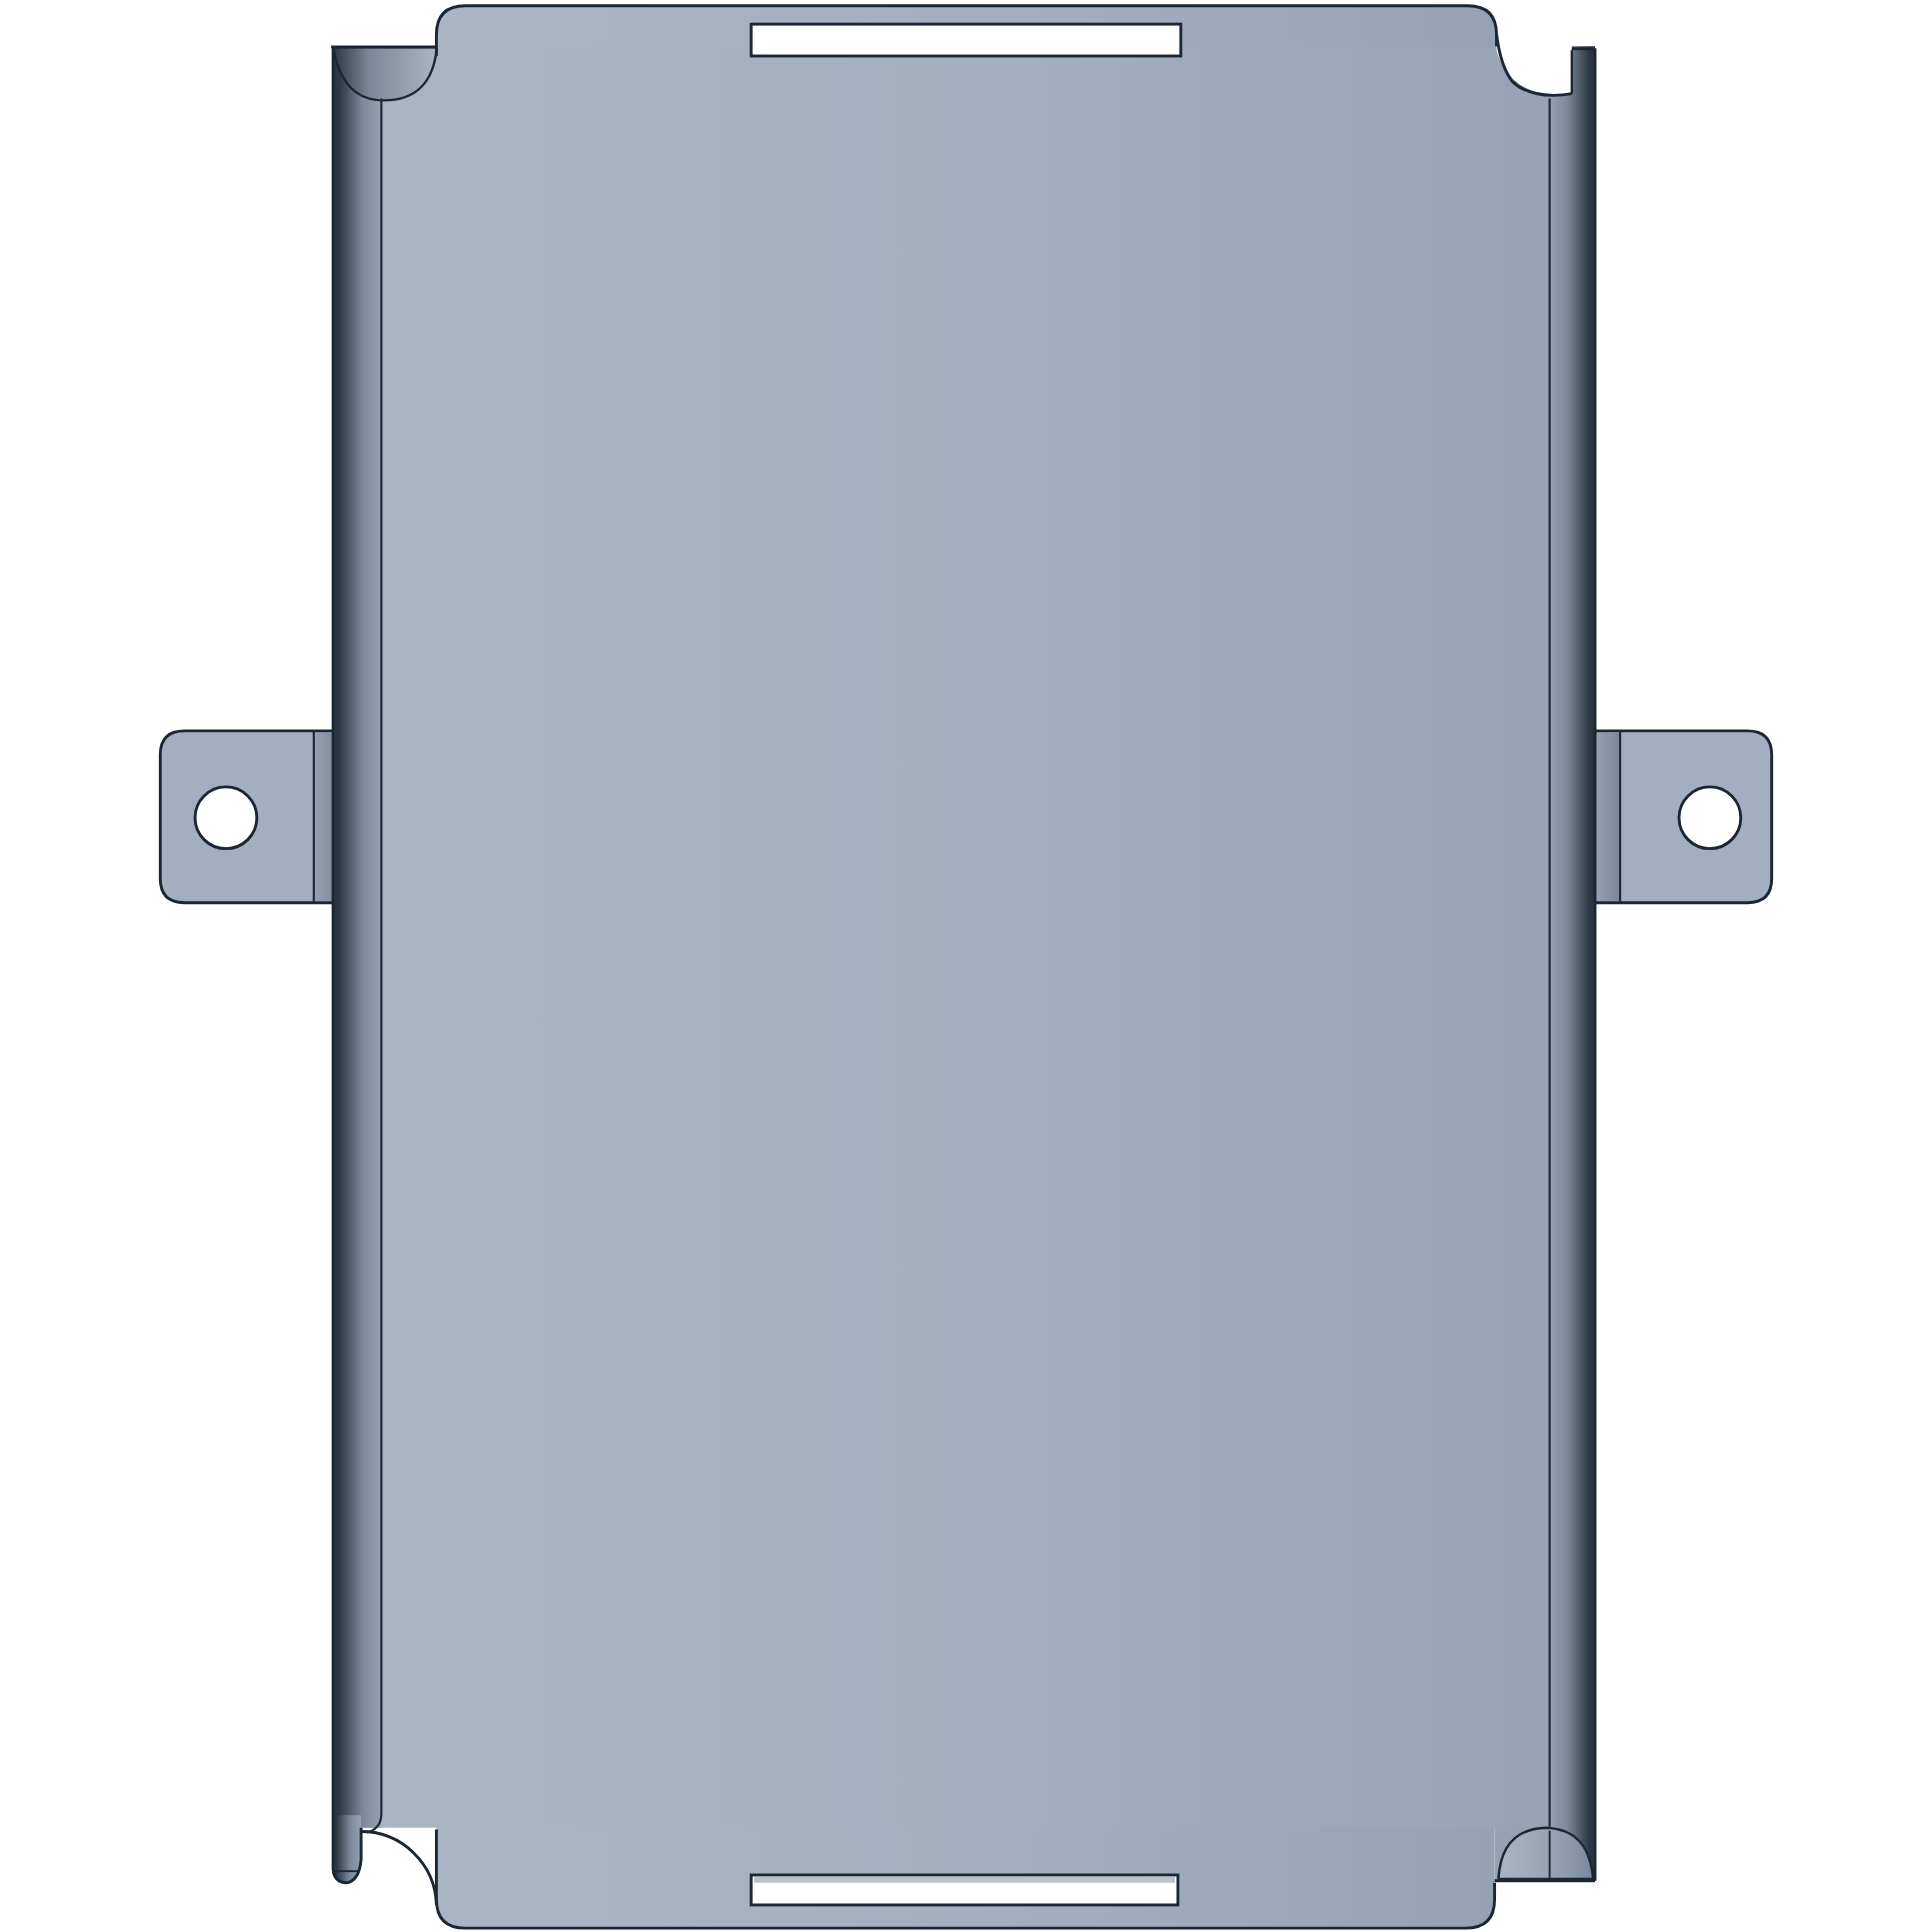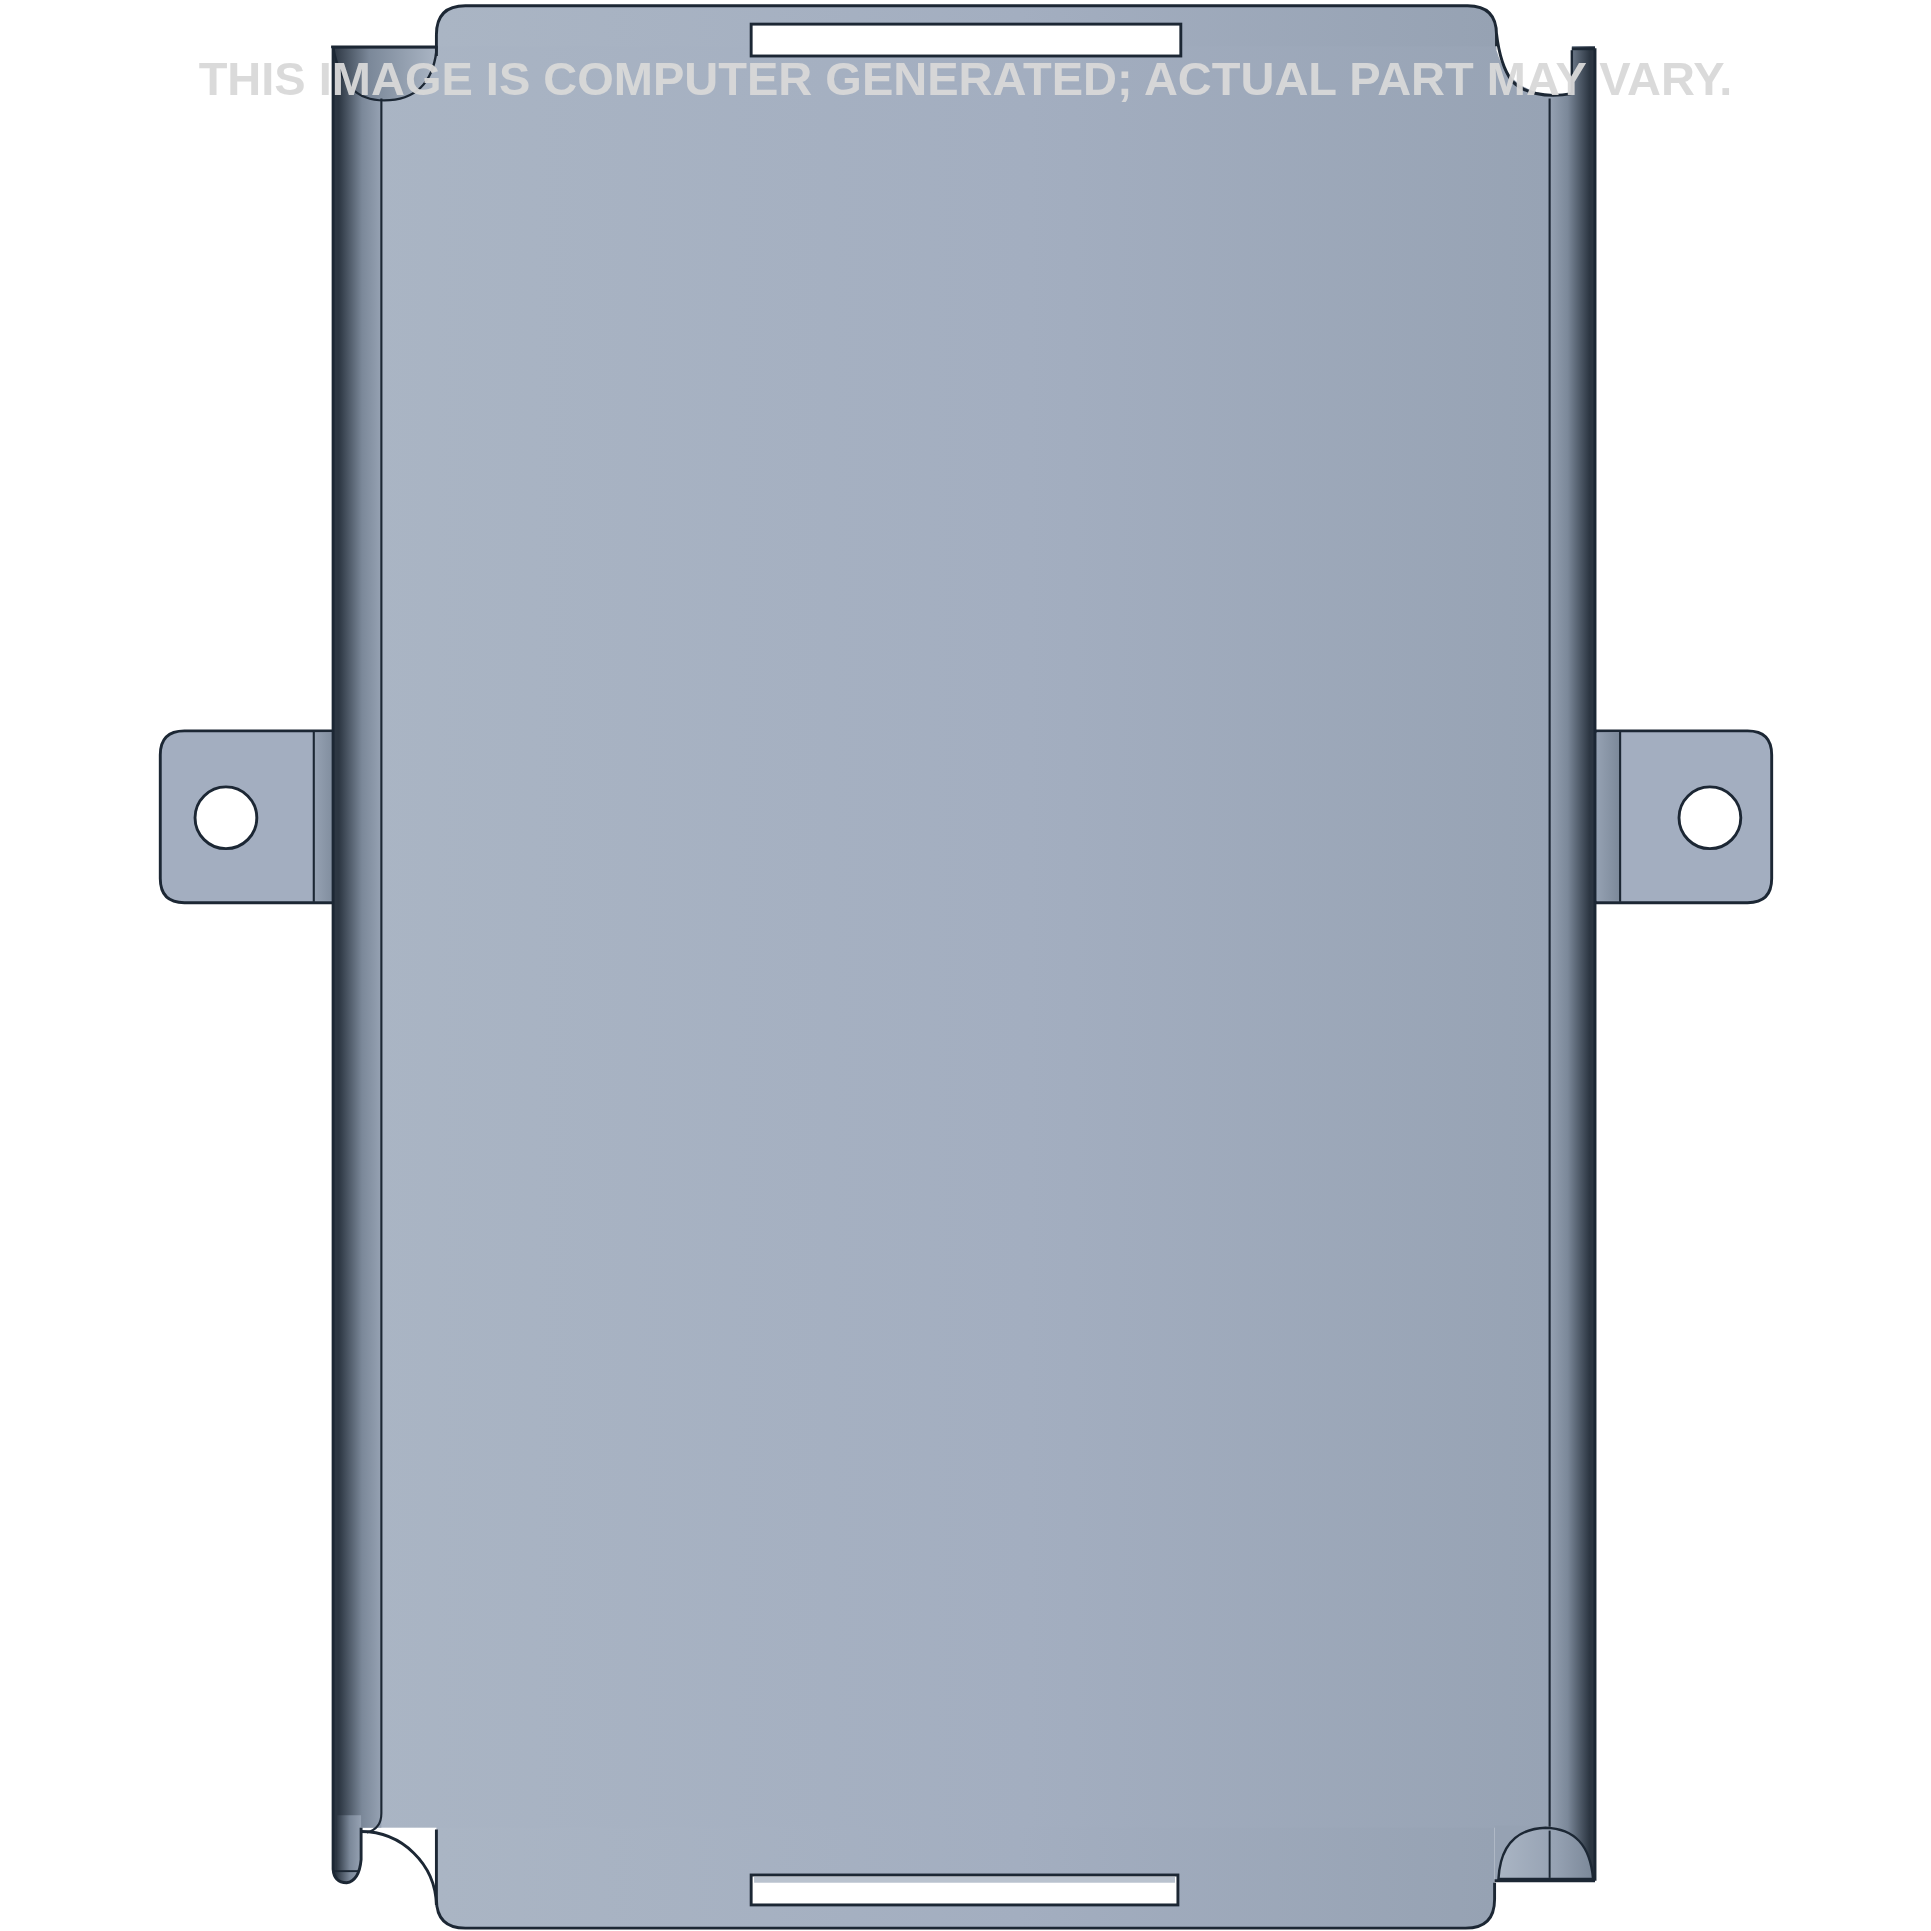--- a/index.html
+++ b/index.html
@@ -115,15 +115,14 @@
 
     <g>
       <rect x="778" y="25" width="445" height="33" fill="var(--cutout)" stroke="var(--edge)" stroke-width="3"></rect>
     </g>
     <g>
       <rect x="778" y="1942" width="442" height="31" fill="var(--cutout)" stroke="var(--edge)" stroke-width="3"></rect>
       <rect x="781" y="1944" width="436" height="6" fill="var(--slotShade)"></rect>
     </g>
   </svg>
 
-  <div class="watermark">THIS IMAGE IS COMPUTER GENERATED; ACTUAL PART MAY VARY.</div>
 </div>
 
 
 </body></html>

